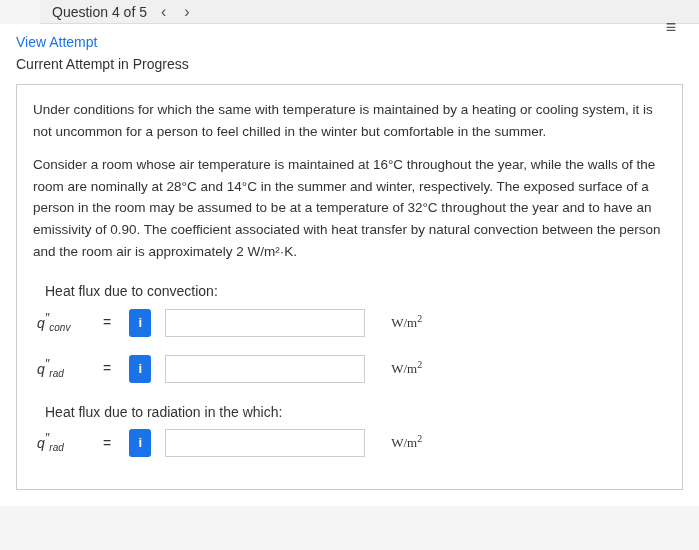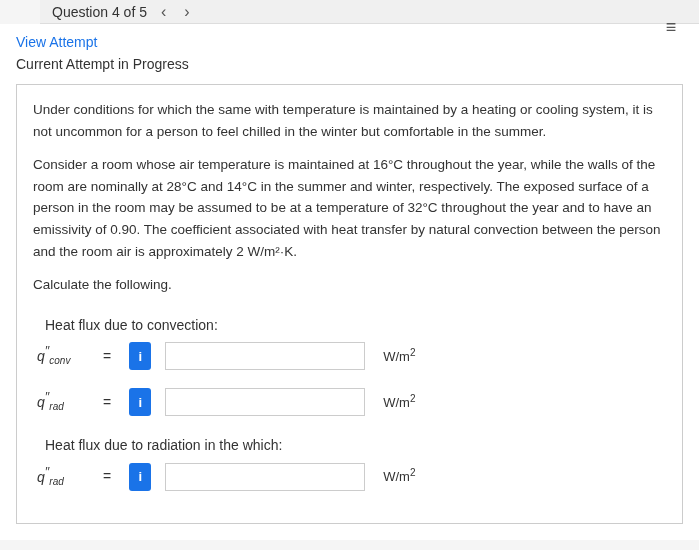--- a/index.html
+++ b/index.html
@@ -156,21 +156,22 @@
       border: 1px solid #ccc;
       height: 28px;
       width: 200px;
       padding: 0 6px;
       font-size: 13px;
       outline: none;
     }
 
     .unit-label {
       font-size: 13px;
-      margin-left: 4px;
+      margin-left: 12px;
+      font-family: Liberation Serif, serif;
     }
 
     .unit-sup {
       font-size: 10px;
       vertical-align: super;
     }
   </style>
 </head>
 <body>
 
@@ -186,21 +187,20 @@
   </div>
 </div>
 
 <div class="content-area">
   <a class="view-policies">View Attempt</a>
   <div class="current-attempt">Current Attempt in Progress</div>
 
   <div class="question-box">
     <p>Under conditions for which the same with temperature is maintained by a heating or cooling system, it is not uncommon for a person to feel chilled in the winter but comfortable in the summer.</p>
     <p>Consider a room whose air temperature is maintained at 16°C throughout the year, while the walls of the room are nominally at 28°C and 14°C in the summer and winter, respectively. The exposed surface of a person in the room may be assumed to be at a temperature of 32°C throughout the year and to have an emissivity of 0.90. The coefficient associated with heat transfer by natural convection between the person and the room air is approximately 2 W/m²·K.</p>
-    <p>Calculate the following.</p>
 
     <div class="input-section">
       <div class="input-label">Heat flux due to convection:</div>
       <div class="input-row">
         <span class="var-label">
           <span class="var-main"><i>q</i><span class="var-prime">′′</span><sub style="font-size:10px">conv</sub></span>
         </span>
         <span class="equals-sign">=</span>
         <button class="info-btn">i</button>
         <input class="answer-input" type="text" style="">

